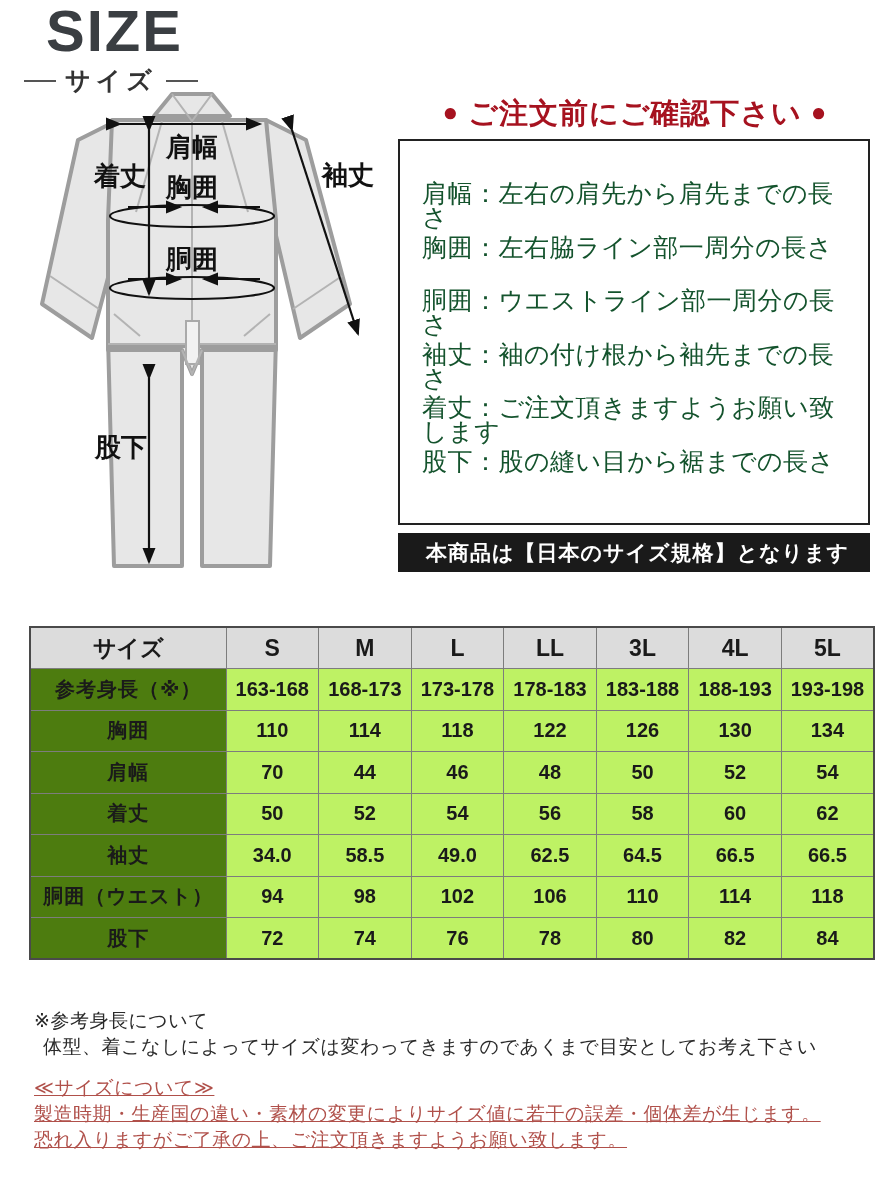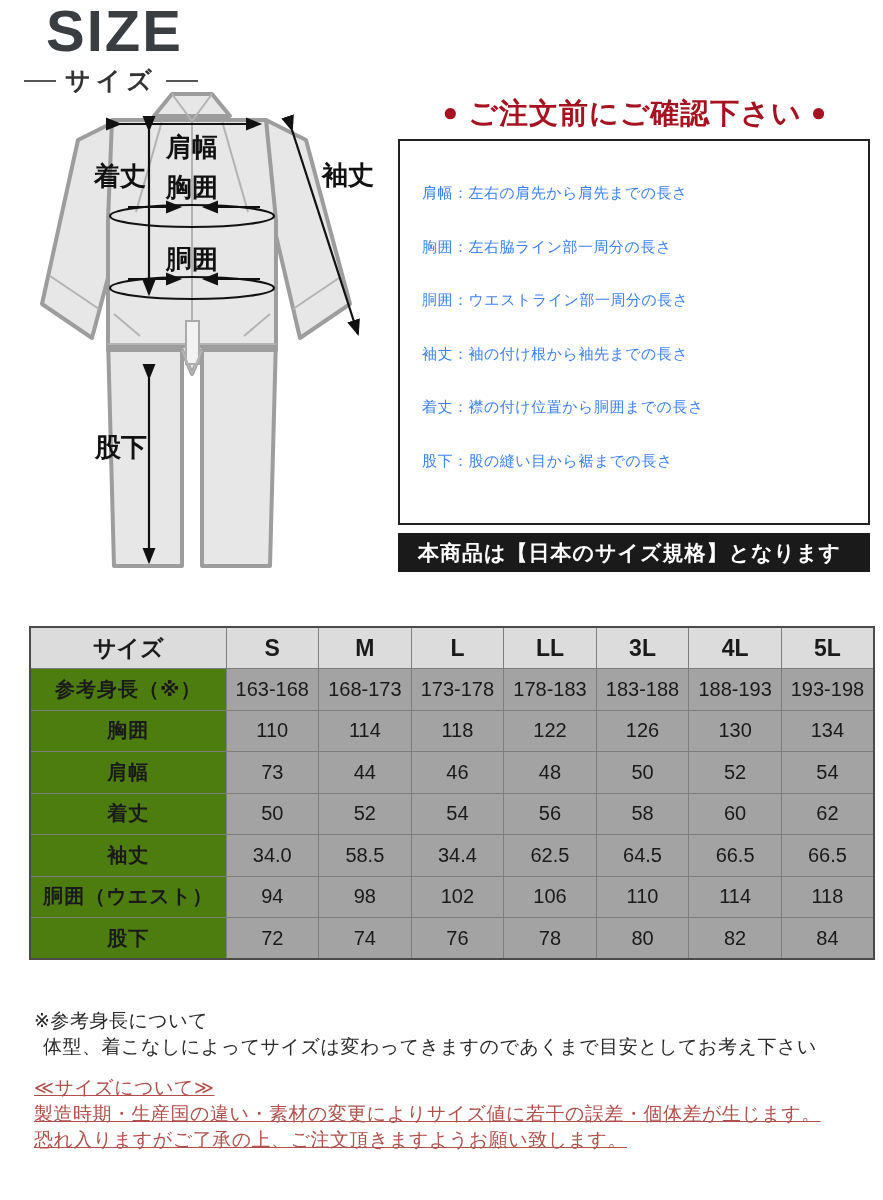--- a/index.html
+++ b/index.html
@@ -29,35 +29,35 @@
   .meas-text{font-family:"Liberation Sans","DejaVu Sans",sans-serif;font-weight:bold;
              font-size:26px;fill:#111;}
 
   
   .confirm-header{position:absolute;left:388px;top:94px;width:474px;text-align:center;
                   color:var(--accent-red);font-size:29px;font-weight:bold;letter-spacing:1px;
                   white-space:nowrap;}
   .confirm-header .bullet{font-size:26px;vertical-align:2px;}
   .definitions-box{position:absolute;left:388px;top:139px;width:472px;height:386px;
                    border:2px solid #222;padding:40px 10px 0 22px;}
-  .definition-line{font-size:15px;color:#3b82f6;height:53.5px;line-height:24px;
+  .definition-line{font-size:25px;color:#14532d;height:53.5px;line-height:24px;
                    letter-spacing:0.5px;}
   .standard-bar{position:absolute;left:388px;top:533px;width:472px;height:39px;
                 background:var(--black-bar);color:#fff;font-size:21px;font-weight:bold;
-                line-height:39px;padding-left:20px;letter-spacing:1px;}
+                line-height:39px;padding-left:28px;letter-spacing:1px;}
 
   
   .table-wrap{position:absolute;left:19px;top:626px;width:846px;}
   table.size-table{border-collapse:collapse;table-layout:fixed;width:846px;
                    border:2px solid #4a4a4a;}
   .size-table th,.size-table td{border:1px solid #7d7d7d;text-align:center;
                                 height:41.5px;padding:0;}
   .size-table thead th{background:var(--header-gray);font-size:23px;font-weight:bold;}
   .size-table tbody th{background:#4d7c0f;font-size:20px;font-weight:bold;letter-spacing:1px;}
-  .size-table tbody td{background:#a3a3a3;font-size:20px;font-weight:normal;}
+  .size-table tbody td{background:#bef264;font-size:20px;font-weight:bold;}
 
   
   .notes{position:absolute;left:24px;top:1008px;width:852px;font-size:19px;
          line-height:26px;color:#2a2a2a;letter-spacing:0.5px;}
   .notes .indent{padding-left:9px;}
   .notes .red{color:var(--note-red);text-decoration:underline;}
   .notes .gap-top{margin-top:15px;}
 </style>
 </head>
 <body>
@@ -138,21 +138,21 @@
     <span class="bullet">●</span>
     <span>ご注文前にご確認下さい</span>
     <span class="bullet">●</span>
   </div>
 
   <div class="definitions-box">
     <div class="definition-line">肩幅：左右の肩先から肩先までの長さ</div>
     <div class="definition-line">胸囲：左右脇ライン部一周分の長さ</div>
     <div class="definition-line">胴囲：ウエストライン部一周分の長さ</div>
     <div class="definition-line">袖丈：袖の付け根から袖先までの長さ</div>
-    <div class="definition-line">着丈：襟の付け位置から胴囲までの長さ</div>
+    <div class="definition-line">着丈：ご注文頂きますようお願い致します</div>
     <div class="definition-line">股下：股の縫い目から裾までの長さ</div>
   </div>
 
   <div class="standard-bar">本商品は【日本のサイズ規格】となります</div>
 
   <div class="table-wrap">
     <table class="size-table">
       <colgroup>
         <col style="width:196px">
         <col>
@@ -191,21 +191,21 @@
             <td>110</td>
             <td>114</td>
             <td>118</td>
             <td>122</td>
             <td>126</td>
             <td>130</td>
             <td>134</td>
           </tr>
           <tr>
             <th>肩幅</th>
-            <td>73</td>
+            <td>70</td>
             <td>44</td>
             <td>46</td>
             <td>48</td>
             <td>50</td>
             <td>52</td>
             <td>54</td>
           </tr>
           <tr>
             <th>着丈</th>
             <td>50</td>
@@ -213,21 +213,21 @@
             <td>54</td>
             <td>56</td>
             <td>58</td>
             <td>60</td>
             <td>62</td>
           </tr>
           <tr>
             <th>袖丈</th>
             <td>34.0</td>
             <td>58.5</td>
-            <td>34.4</td>
+            <td>49.0</td>
             <td>62.5</td>
             <td>64.5</td>
             <td>66.5</td>
             <td>66.5</td>
           </tr>
           <tr>
             <th>胴囲（ウエスト）</th>
             <td>94</td>
             <td>98</td>
             <td>102</td>

